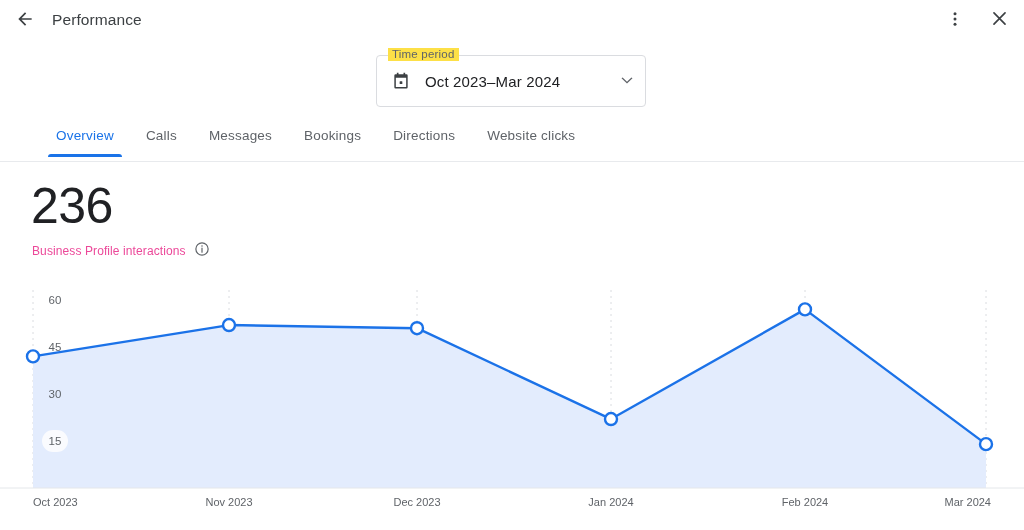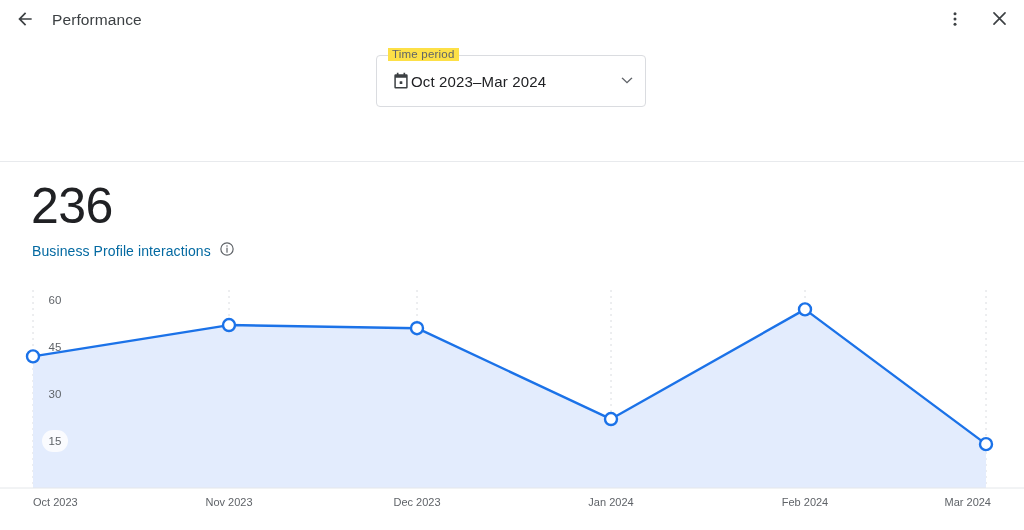--- a/index.html
+++ b/index.html
@@ -48,21 +48,21 @@
     display: flex; align-items: center; padding: 0 12px 0 14px;
     cursor: pointer; background: #fff;
   }
   .period-legend {
     position: absolute; left: 12px; top: -7px;
     background: #fde047; padding: 0 4px;
     font-size: 11.5px; color: #5f6368; letter-spacing: .2px;
     line-height: 13px;
   }
   .period-value {
-    font-size: 15px; color: #202124; flex: 1;
+    font-size: 15px; color: #202124; margin-left: 14px; flex: 1;
     white-space: nowrap; letter-spacing: .15px;
   }
   .cal-ico { display:flex; align-items:center; }
   .caret { margin-left: auto; display:flex; align-items:center; }
 
   
   .tabs {
     position: absolute; top: 122px; left: 0; width: 1024px; height: 40px;
     display: flex; align-items: flex-start; padding-left: 40px; gap: 0;
   }
@@ -84,21 +84,21 @@
   
   .metric-num {
     position: absolute; left: 31px; top: 176px;
     font-size: 50px; font-weight: 400; color: #202124; letter-spacing: -.5px;
     line-height: 60px;
   }
   .metric-label-row {
     position: absolute; left: 32px; top: 241px;
     display: flex; align-items: center; gap: 8px;
   }
-  .metric-label { font-size: 14px; color: #0369a1; letter-spacing: .1px; }
+  .metric-label { font-size: 12px; color: #ec4899; letter-spacing: .1px; }
 
   
   .chart {
     position: absolute; left: 0; top: 282px; width: 1024px; height: 248px;
   }
   .chart svg { display: block; }
   .ytick {
     font-family: "Liberation Sans", sans-serif;
     font-size: 11.5px; fill: #5f6368;
   }
@@ -153,20 +153,28 @@
       <span class="period-value">Oct 2023–Mar 2024</span>
       <span class="caret">
         <svg width="12" height="8" viewBox="0 0 12 8" fill="#5f6368">
           <path d="M0.5 1.2 L6 6.6 L11.5 1.2 L10.4 0.4 L6 4.7 L1.6 0.4 z"></path>
         </svg>
       </span>
     </div>
     <span class="period-legend">Time period</span>
   </div>
 
+  <div class="tabs">
+    <button class="tab active">Overview</button>
+    <button class="tab">Calls</button>
+    <button class="tab">Messages</button>
+    <button class="tab">Bookings</button>
+    <button class="tab">Directions</button>
+    <button class="tab">Website clicks</button>
+  </div>
   <div class="tabs-rule"></div>
 
   <div class="metric-num">236</div>
   <div class="metric-label-row">
     <span class="metric-label">Business Profile interactions</span>
     <span>
       <svg width="16" height="16" viewBox="0 0 24 24" fill="none" stroke="#5f6368" stroke-width="1.8">
         <circle cx="12" cy="12" r="9.2"></circle>
         <path d="M12 10.6v6.2" stroke-linecap="round"></path>
         <circle cx="12" cy="7.6" r="1.1" fill="#5f6368" stroke="none"></circle>

